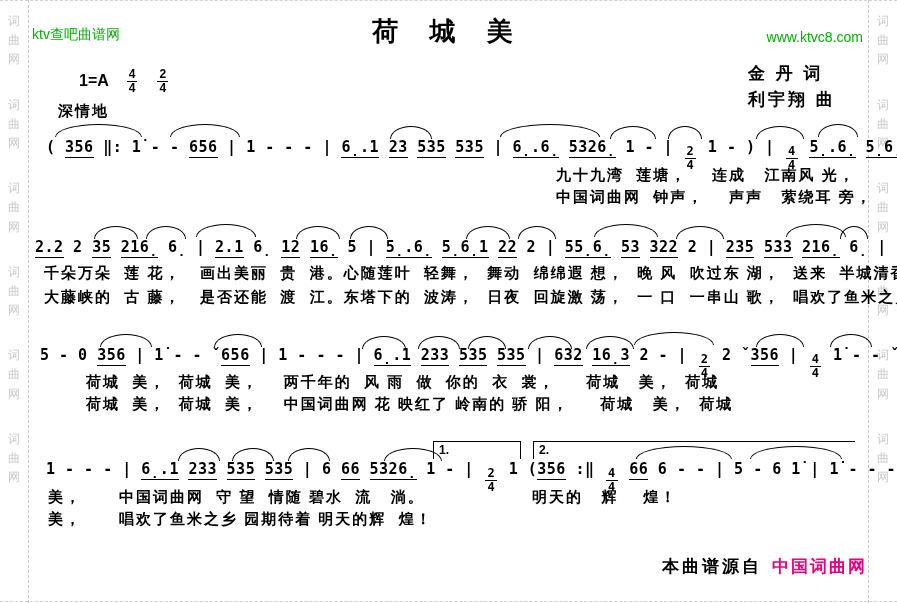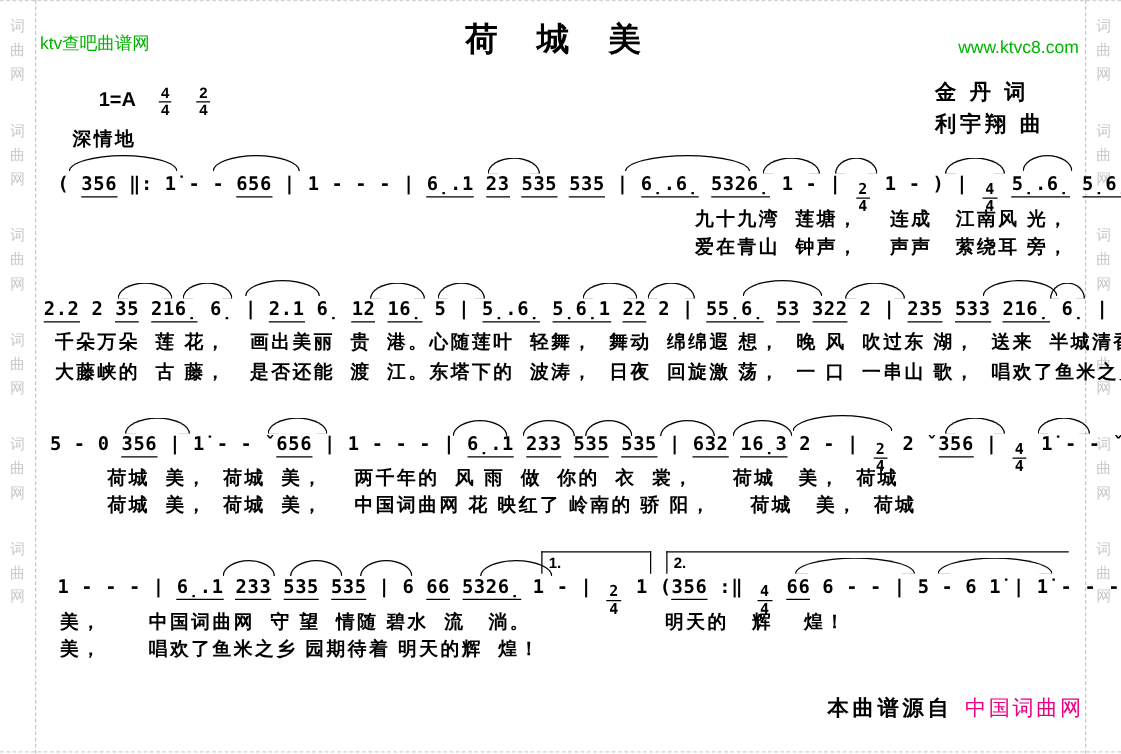--- a/index.html
+++ b/index.html
@@ -30,21 +30,21 @@
             font-size:15px;letter-spacing:.5px;white-space:pre;}
   .notation .u{border-bottom:1.6px solid #000;padding-bottom:1px;}
   .arc{position:absolute;height:12px;border:1.6px solid #000;border-bottom:none;
        border-radius:50% 50% 0 0 / 100% 100% 0 0;}
   .lyrics{position:absolute;font-size:15px;font-weight:bold;letter-spacing:2px;white-space:pre;}
   .volta{position:absolute;height:18px;border-top:1.6px solid #000;font-size:12px;
          font-weight:bold;padding:1px 0 0 5px;box-sizing:border-box;}
   .v1{border-left:1.6px solid #000;border-right:1.6px solid #000;}
   .v2{border-left:1.6px solid #000;}
   .footer-label{position:absolute;left:662px;top:555px;font-size:17px;font-weight:bold;letter-spacing:3px;}
-  .footer-site{position:absolute;left:772px;top:555px;font-size:17px;font-weight:normal;
+  .footer-site{position:absolute;left:772px;top:555px;font-size:17px;font-weight:bold;
                color:var(--pink);letter-spacing:2px;text-decoration:none;}
 </style>
 </head>
 <body>
 
 <div class="page">
   <div class="edge-top"></div>
   <div class="edge-bottom"></div>
 
   <div class="margin-col m-left">
@@ -135,21 +135,21 @@
   <div class="arc" style="left:55px;top:124px;width:85px;"></div>
   <div class="arc" style="left:170px;top:124px;width:68px;"></div>
   <div class="arc" style="left:390px;top:126px;width:40px;"></div>
   <div class="arc" style="left:500px;top:124px;width:98px;"></div>
   <div class="arc" style="left:610px;top:126px;width:44px;"></div>
   <div class="arc" style="left:668px;top:126px;width:32px;"></div>
   <div class="arc" style="left:756px;top:126px;width:46px;"></div>
   <div class="arc" style="left:818px;top:124px;width:38px;"></div>
   <div class="notation" style="left:46px;top:138px;">( <span class="u">356</span> ‖: 1̇ - - <span class="u">656</span> | 1 - - - | <span class="u">6̣.1</span> <span class="u">23</span> <span class="u">535</span> <span class="u">535</span> | <span class="u">6̣.6̣</span> <span class="u">5326̣</span> 1 - | <span class="frac"><span class="n">2</span><span class="d">4</span></span> 1 - ) | <span class="frac"><span class="n">4</span><span class="d">4</span></span> <span class="u">5̣.6̣</span> <span class="u">5̣6̣1</span>  2 |    2 |</div>
   <div class="lyrics" style="left:556px;top:166px;">九十九湾  莲塘，    连成   江南风 光，</div>
-  <div class="lyrics" style="left:556px;top:188px;">爱在青山  钟声，    声声   萦绕耳 旁，</div>
+  <div class="lyrics" style="left:556px;top:188px;">中国词曲网  钟声，    声声   萦绕耳 旁，</div>
 
   <div class="arc" style="left:94px;top:226px;width:42px;"></div>
   <div class="arc" style="left:146px;top:226px;width:38px;"></div>
   <div class="arc" style="left:196px;top:224px;width:58px;"></div>
   <div class="arc" style="left:296px;top:226px;width:42px;"></div>
   <div class="arc" style="left:350px;top:226px;width:36px;"></div>
   <div class="arc" style="left:466px;top:226px;width:42px;"></div>
   <div class="arc" style="left:518px;top:226px;width:36px;"></div>
   <div class="arc" style="left:594px;top:224px;width:62px;"></div>
   <div class="arc" style="left:676px;top:226px;width:46px;"></div>

